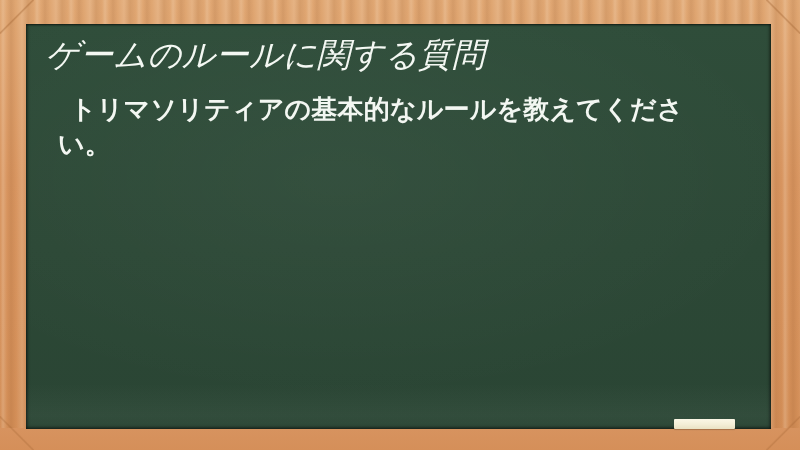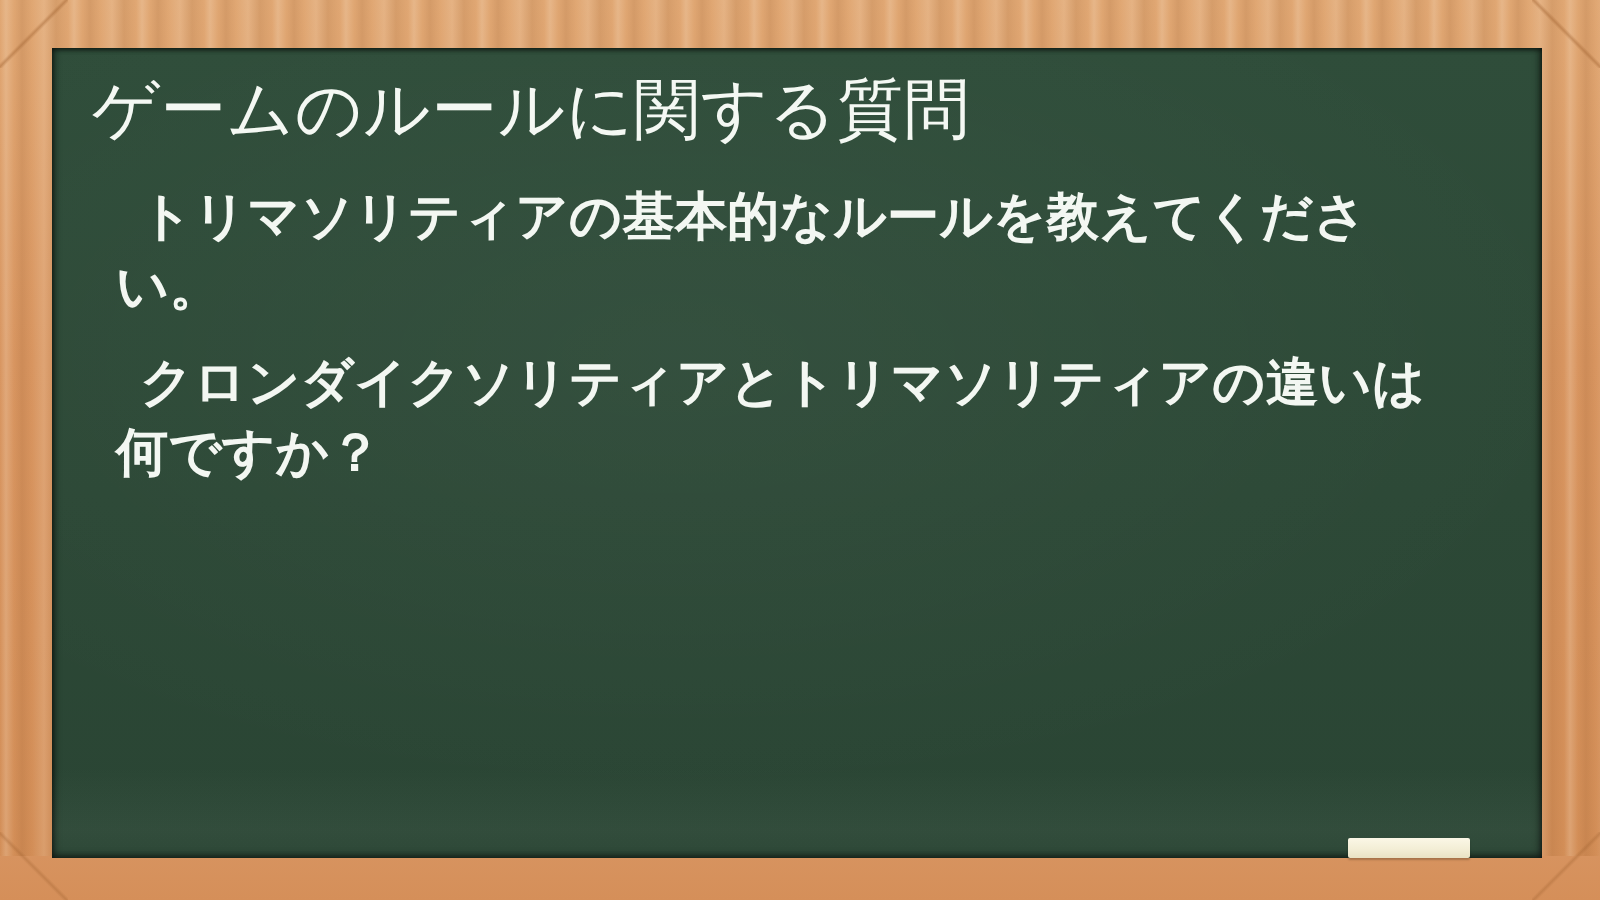--- a/index.html
+++ b/index.html
@@ -117,20 +117,21 @@
 
   .slide-title {
     margin: 0;
     padding: 0 0 0 10px;
     color: #f4f8f3;
     font-size: 33px;
     font-weight: 400;
     line-height: 1.28;
     letter-spacing: 0.3px;
     white-space: nowrap;
+    font-style: italic;
   }
 
   .bullet-list {
     list-style: none;
     margin: 16px 0 0 0;
     padding: 0 18px 0 22px;
   }
 
   .bullet-item {
     color: #f3f7f2;
@@ -172,21 +173,20 @@
 
   <div class="board">
     <div class="board-dust"></div>
 
     <div class="board-inner">
 
       <h1 class="slide-title">ゲームのルールに関する質問</h1>
 
       <ul class="bullet-list">
         <li class="bullet-item">トリマソリティアの基本的なルールを教えてください。</li>
-        <li class="bullet-item">クロンダイクソリティアとトリマソリティアの違いは何ですか？</li>
       </ul>
 
     </div>
   </div>
 
   <div class="chalk-stick"></div>
 
 </div>
 
 </body></html>

